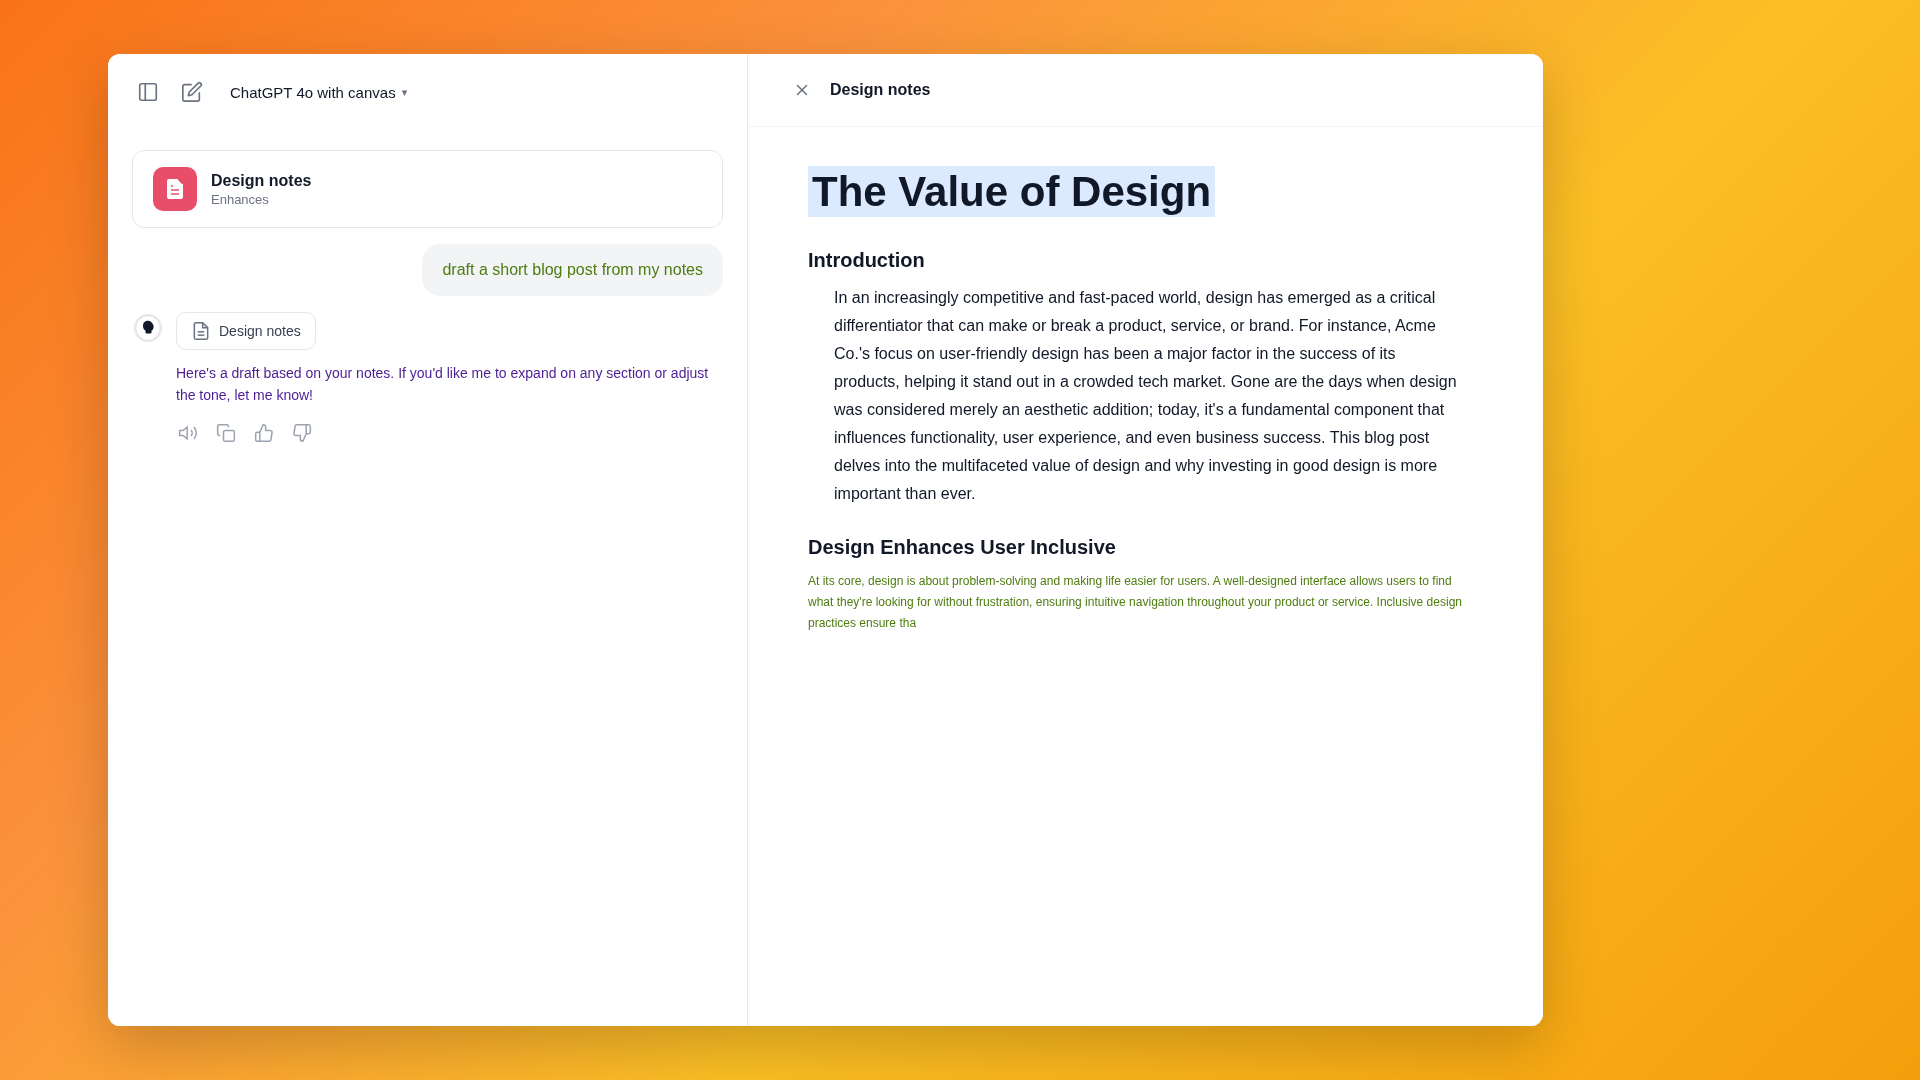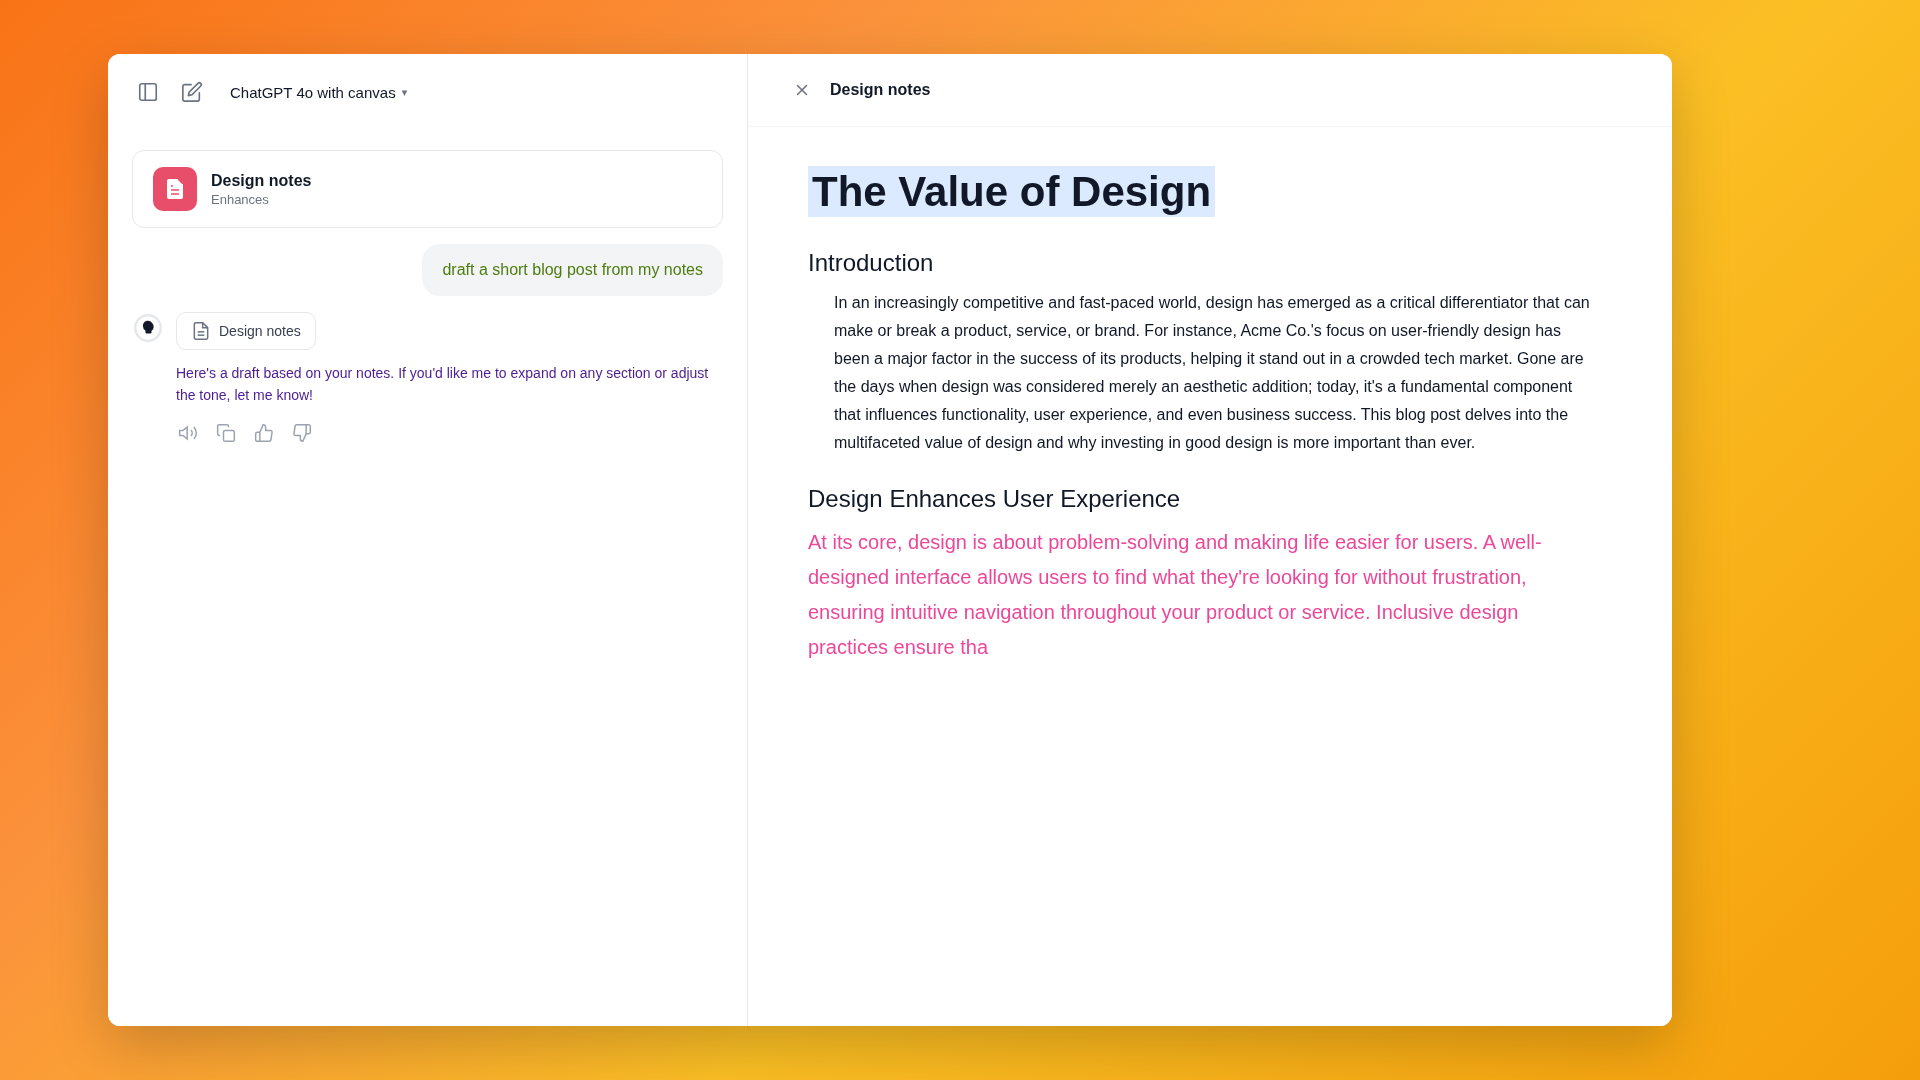--- a/index.html
+++ b/index.html
@@ -9,21 +9,21 @@
       overflow: hidden;
       font-family: -apple-system, BlinkMacSystemFont, 'Segoe UI', sans-serif;
       background: linear-gradient(135deg, #f97316 0%, #fb923c 30%, #fbbf24 60%, #f59e0b 100%);
       display: flex;
       align-items: center;
       justify-content: flex-start;
       padding-left: 108px;
     }
 
     .app-window {
-      width: 1564px;
+      width: 1435px;
       height: 972px;
       background: white;
       border-radius: 12px;
       display: flex;
       overflow: hidden;
       box-shadow: 0 20px 60px rgba(0,0,0,0.2);
     }
 
     
     .left-panel {
@@ -296,38 +296,38 @@
       align-items: center;
       justify-content: center;
       cursor: pointer;
       position: absolute;
       right: 8px;
       top: 50%;
       transform: translateY(-50%);
     }
 
     .section-heading {
-      font-size: 24px;
-      font-weight: 400;
+      font-size: 20px;
+      font-weight: 700;
       color: #111827;
       margin-bottom: 12px;
       margin-top: 28px;
     }
 
     .section-text {
       font-size: 16px;
       color: #111827;
       line-height: 1.75;
       margin-bottom: 0;
       margin-left: 26px;
     }
 
     .section-text-truncated {
-      font-size: 20px;
-      color: #ec4899;
+      font-size: 12px;
+      color: #4d7c0f;
       line-height: 1.75;
       overflow: hidden;
       display: -webkit-box;
       -webkit-line-clamp: 4;
       -webkit-box-orient: vertical;
     }
 
     svg { display: block; }
   </style>
 </head>
@@ -450,19 +450,19 @@
         <span class="blog-title">The Value of Design</span>
 
         
       </div>
 
       <div class="section-heading" style="margin-top: 8px;">Introduction</div>
       <p class="section-text">
         <span>In an increasingly competitive and fast-paced world, design has emerged as a critical differentiator that can make or break a product, service, or brand. For instance, Acme Co.'s focus on user-friendly design has been a major factor in the success of its products, helping it stand out in a crowded tech market. Gone are the days when design was considered merely an aesthetic addition; today, it's a fundamental component that influences functionality, user experience, and even business success. This blog post delves into the multifaceted value of design and why investing in good design is more important than ever.</span>
       </p>
 
-      <div class="section-heading">Design Enhances User Experience</div>
+      <div class="section-heading">Design Enhances User Inclusive</div>
       <p class="section-text-truncated">
         <span>At its core, design is about problem-solving and making life easier for users. A well-designed interface allows users to find what they're looking for without frustration, ensuring intuitive navigation throughout your product or service. Inclusive design practices ensure tha</span>
       </p>
     </div>
   </div>
 </div>
 
 </body></html>

